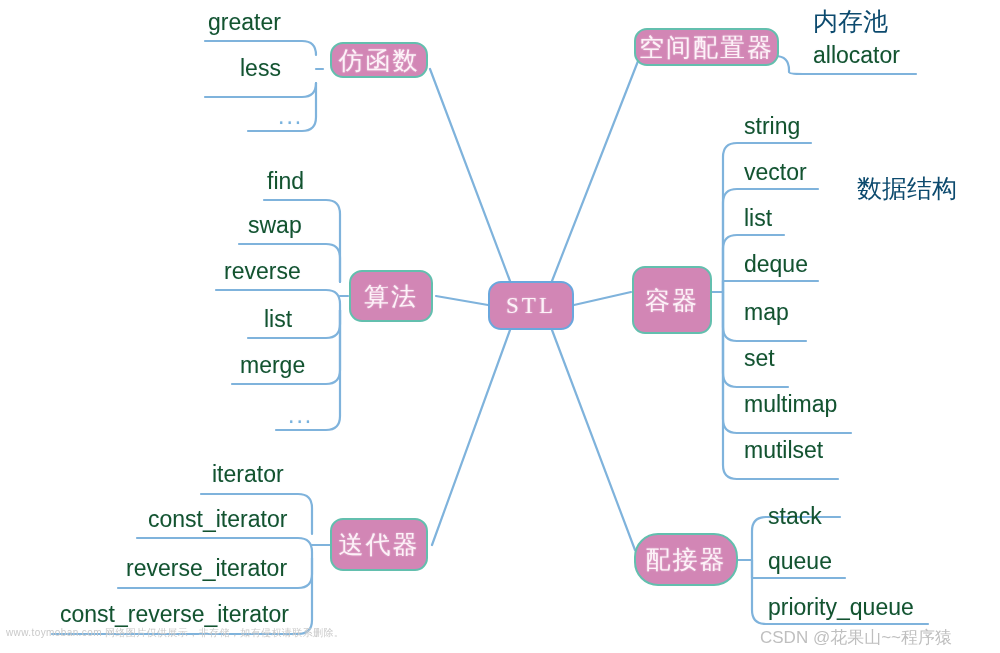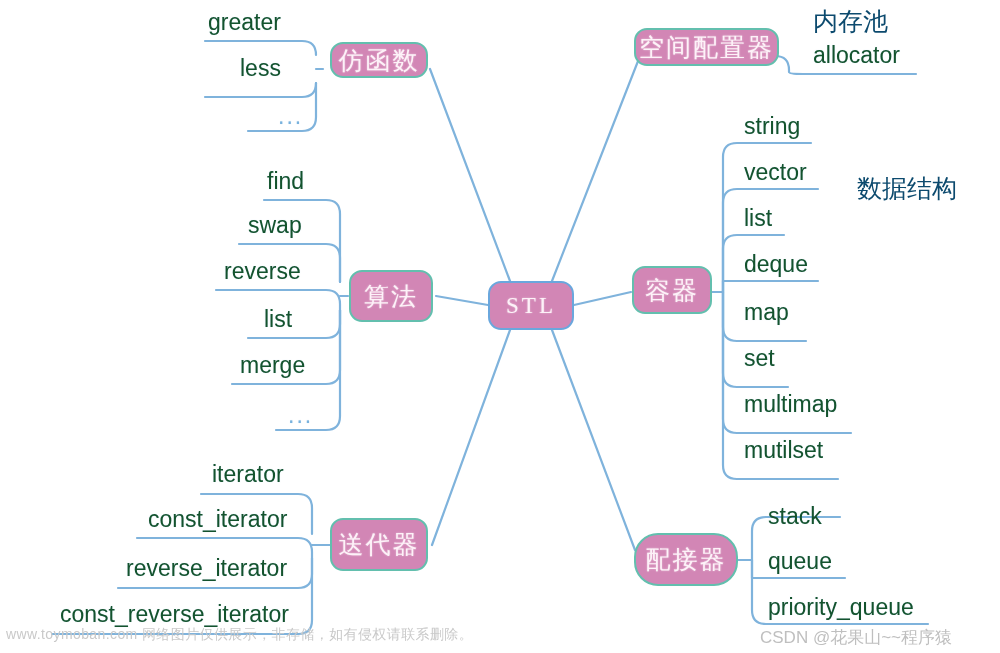--- a/index.html
+++ b/index.html
@@ -67,21 +67,21 @@
     position: absolute;
     color: #0c4a6e;
     font-family: "Liberation Serif", serif;
     font-size: 25px;
     white-space: nowrap;
   }
   
   .watermark {
     position: absolute;
     color: #c9c9c9;
-    font-size: 14px;
+    font-size: 10px;
     white-space: nowrap;
   }
   .watermark.left { left: 6px; top: 626px; letter-spacing: 0.4px; }
   .watermark.right { left: 760px; top: 626px; color: #bfbfbf; font-size: 17px; }
 </style>
 </head>
 <body>
 
 <div id="canvas">
 
@@ -147,21 +147,21 @@
   </div>
 
   <div class="node branch" style="left:634px; top:28px; width:145px; height:38px;">
     <span>空间配置器</span>
   </div>
 
   <div class="node branch" style="left:349px; top:270px; width:84px; height:52px;">
     <span>算法</span>
   </div>
 
-  <div class="node branch" style="left:632px; top:266px; width:80px; height:48px;">
+  <div class="node branch" style="left:632px; top:266px; width:80px; height:68px;">
     <span>容器</span>
   </div>
 
   <div class="node branch" style="left:330px; top:518px; width:98px; height:53px;">
     <span>送代器</span>
   </div>
 
   <div class="node branch" style="left:634px; top:533px; width:104px; height:53px;border-radius:24px;">
     <span>配接器</span>
   </div>

